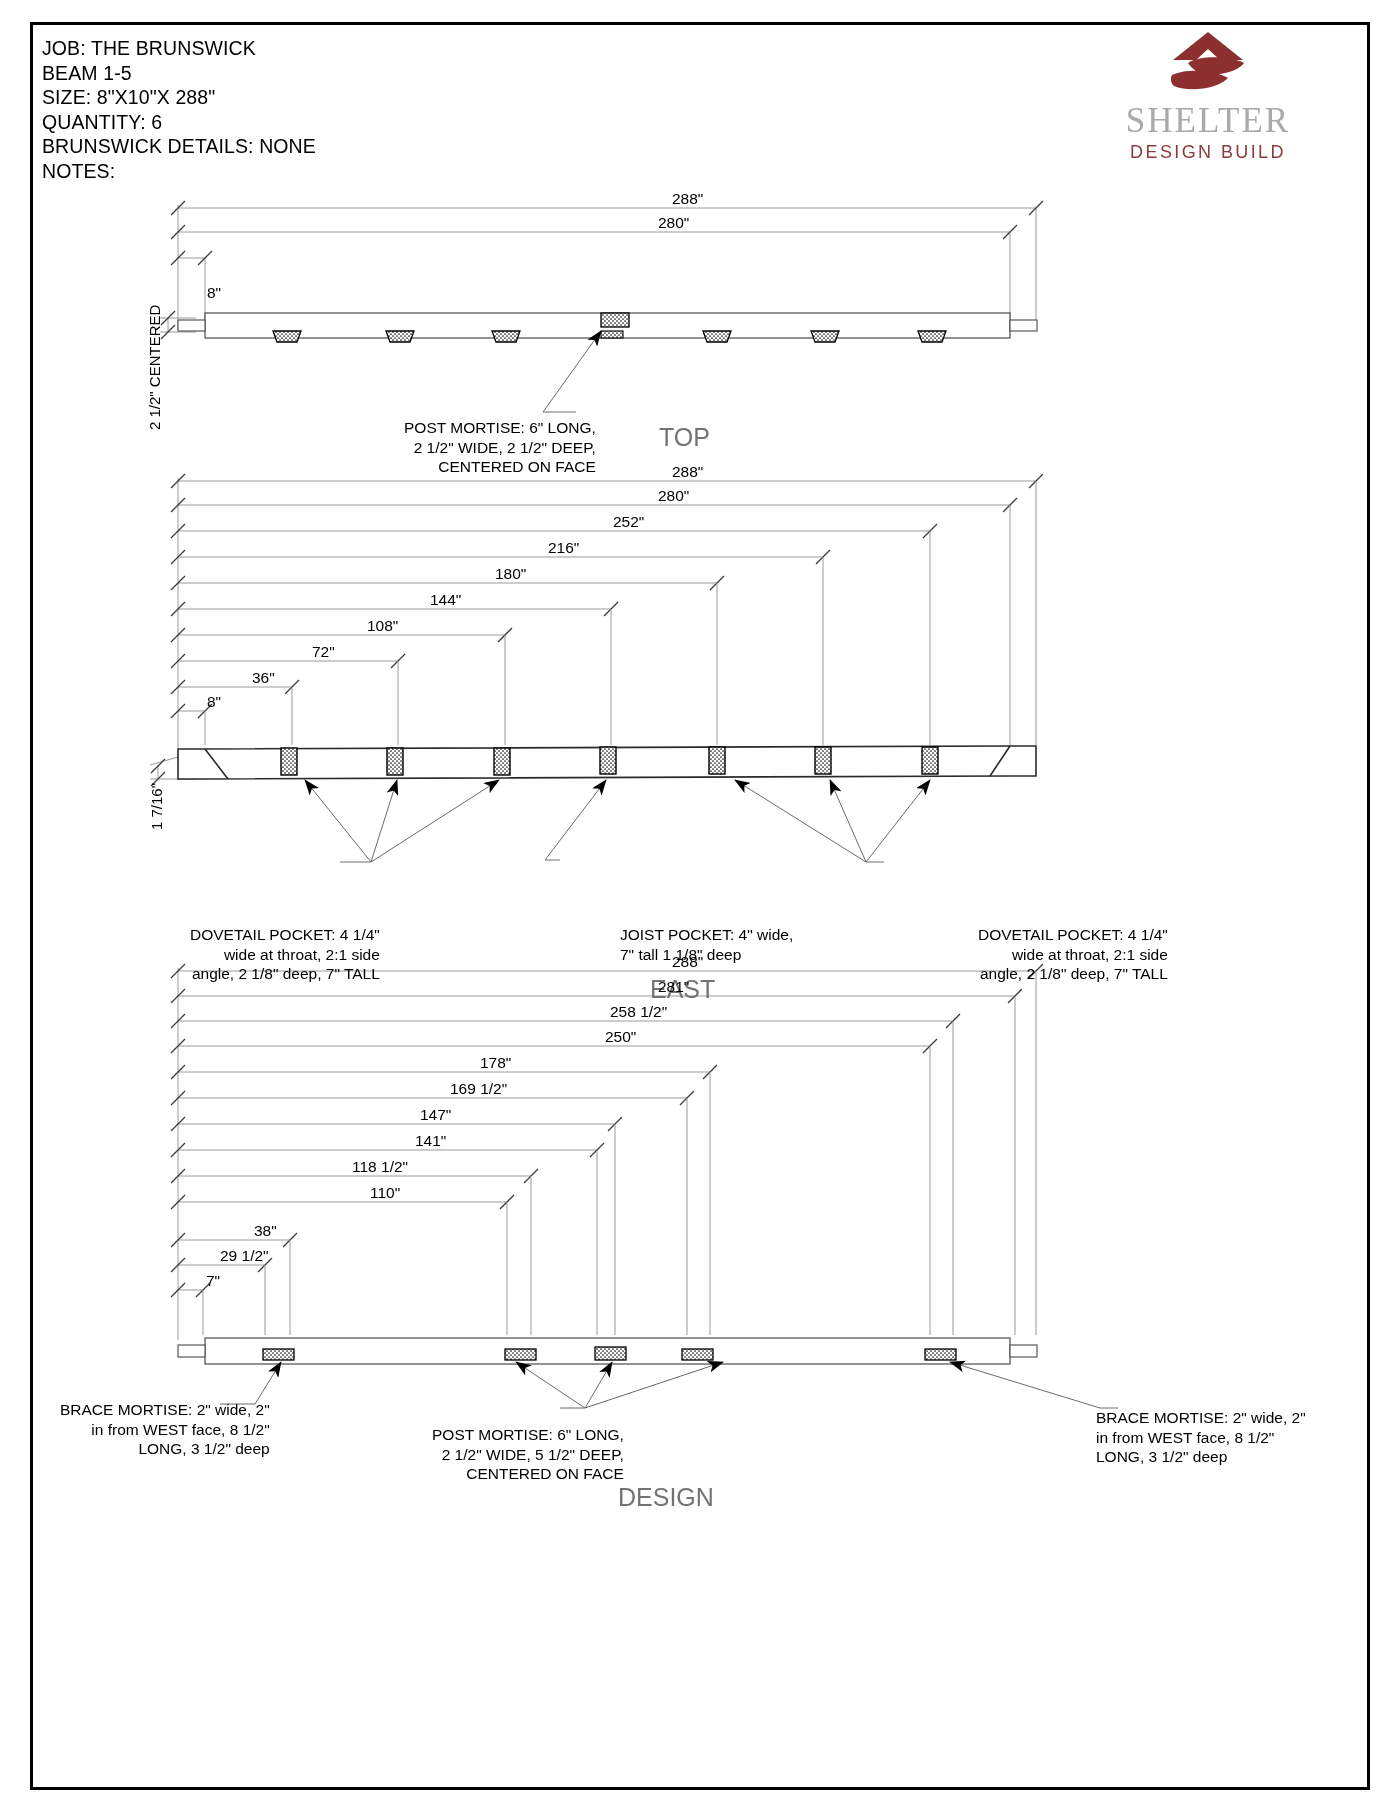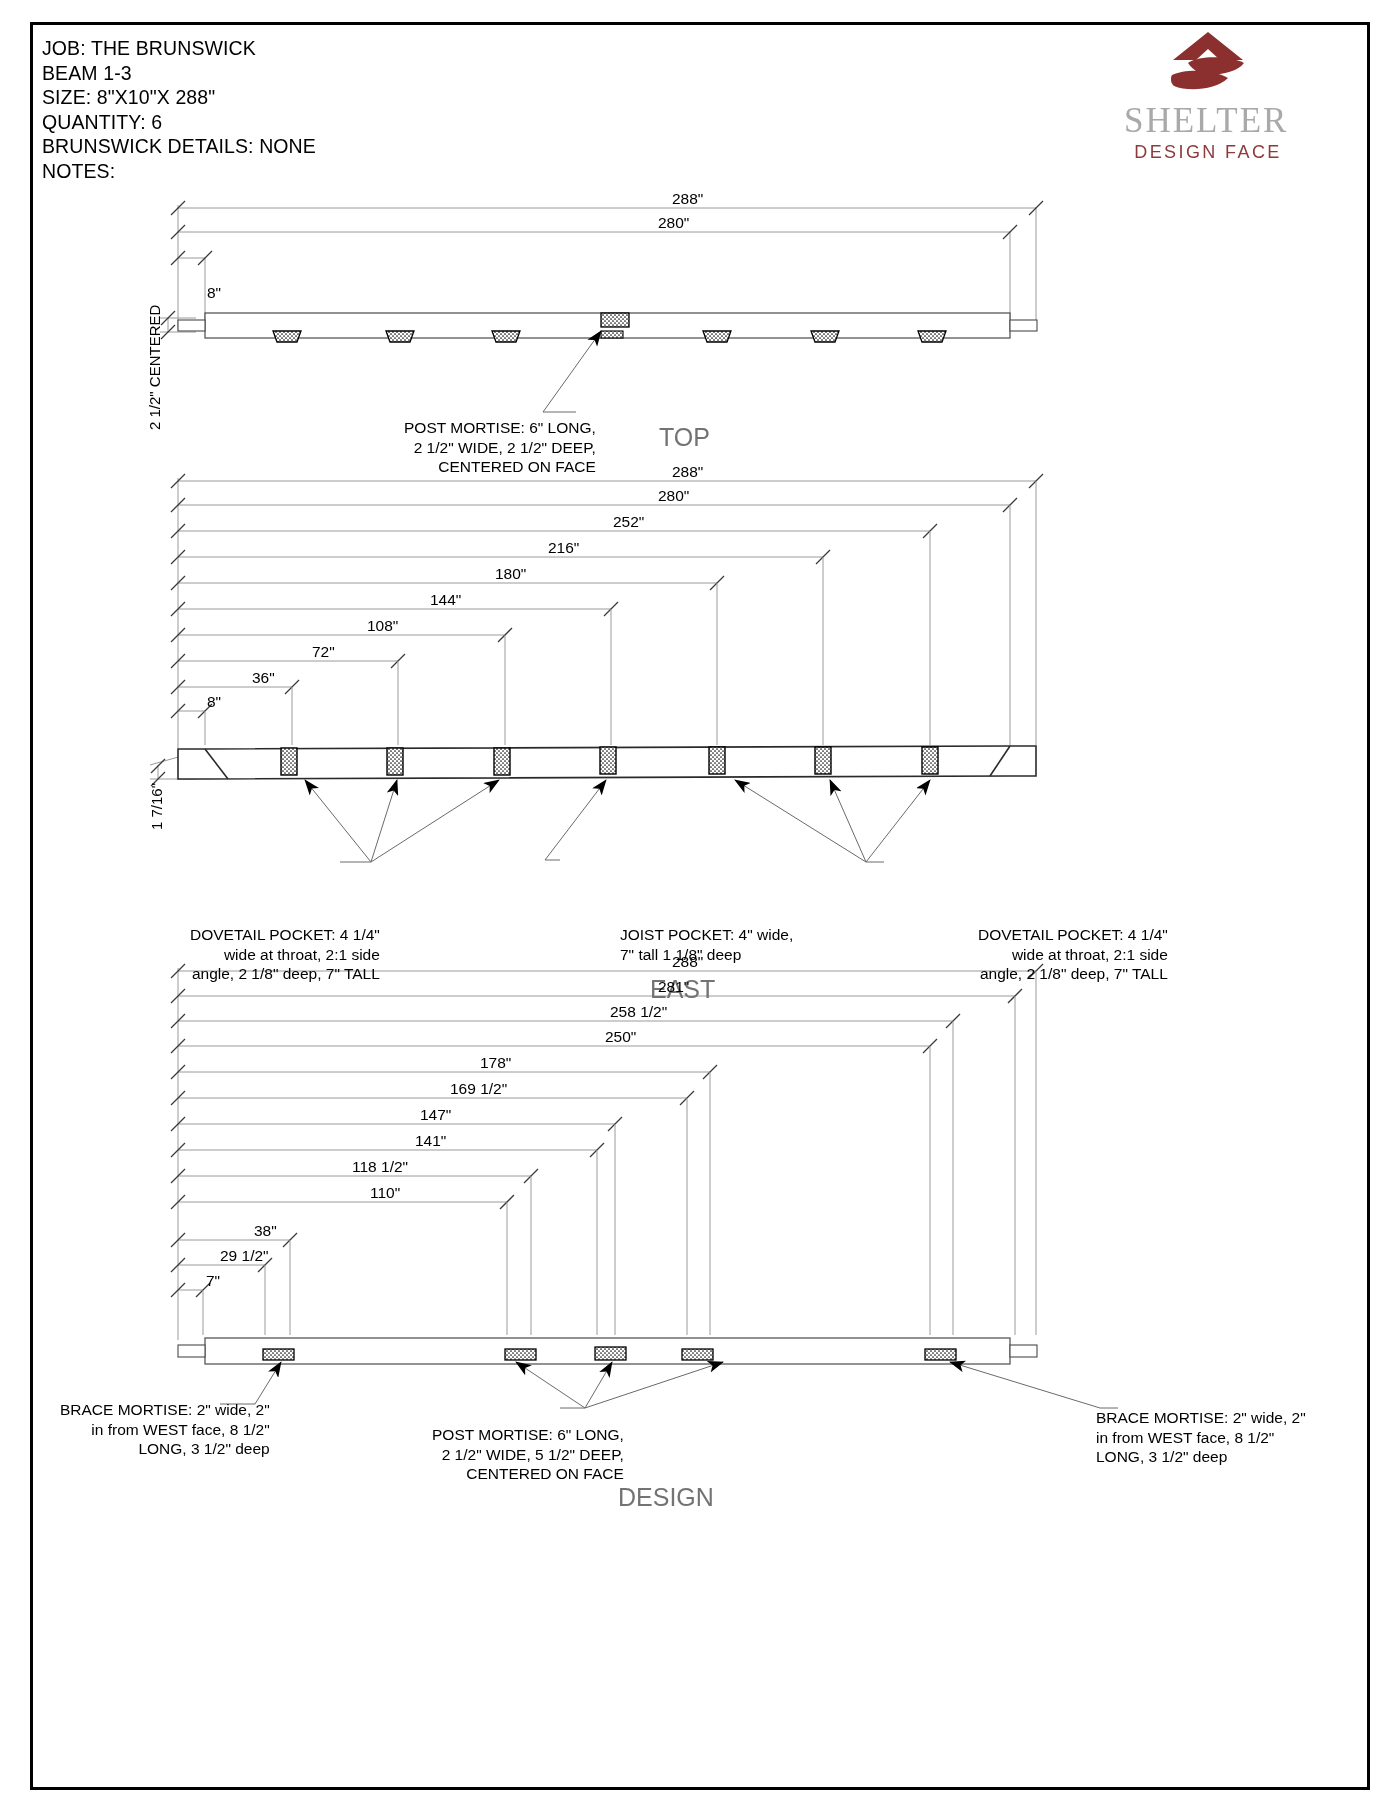--- a/index.html
+++ b/index.html
@@ -18,21 +18,21 @@
   #titleblock{
     position:absolute;left:42px;top:36px;
     font-size:19.5px;line-height:24.5px;color:#000;
     letter-spacing:.1px;white-space:nowrap;
   }
   #titleblock div{height:24.5px;}
   
   #logo{position:absolute;left:1108px;top:30px;width:200px;height:140px;}
   #logo .mark{position:absolute;left:50px;top:0;width:100px;height:72px;}
   #logo .wordmark{
-    position:absolute;left:16px;top:72px;width:200px;text-align:left;
+    position:absolute;left:0;top:72px;width:200px;text-align:center;
     font-family:"Liberation Serif", serif;font-size:35px;letter-spacing:2px;
     color:#a9a9a9;line-height:38px;
   }
   #logo .tagline{
     position:absolute;left:0;top:112px;width:200px;text-align:center;
     font-size:18px;letter-spacing:2.4px;color:#8c3a3a;line-height:20px;
   }
   
   #draw{position:absolute;left:0;top:0;width:1400px;height:1812px;}
   .vlabel{
@@ -45,37 +45,37 @@
 </style>
 </head>
 <body>
 
 <div id="sheet">
 
   <div id="border"></div>
 
   <div id="titleblock">
     <div>JOB: THE BRUNSWICK</div>
-    <div>BEAM 1-3</div>
+    <div>BEAM 1-5</div>
     <div>SIZE: 8"X10"X 288"</div>
     <div>QUANTITY: 6</div>
     <div>BRUNSWICK DETAILS: NONE</div>
     <div>NOTES:</div>
   </div>
 
   <div id="logo">
     <div class="mark">
       <svg width="100" height="72" viewBox="0 0 100 72">
         <path d="M50 2 L85 30 L62 30 L50 19 L38 30 L15 30 Z" fill="#8c2f2f"></path>
         <path d="M30 33 C42 25, 72 26, 86 33 C78 44, 52 47, 40 42 C36 40, 32 36, 30 33 Z" fill="#8c2f2f"></path>
         <path d="M14 45 C28 38, 58 40, 70 48 C58 60, 30 62, 16 56 C13 54, 12 48, 14 45 Z" fill="#8c2f2f"></path>
       </svg>
     </div>
     <div class="wordmark">SHELTER</div>
-    <div class="tagline">DESIGN FACE</div>
+    <div class="tagline">DESIGN BUILD</div>
   </div>
 
   <svg id="draw" viewBox="0 0 1400 1812" xmlns="http://www.w3.org/2000/svg">
     <defs>
 
       <pattern id="stipple" width="4" height="4" patternUnits="userSpaceOnUse">
         <rect width="4" height="4" fill="#ffffff"></rect>
         <circle cx="1" cy="1" r="0.85" fill="#111"></circle>
         <circle cx="3" cy="3" r="0.85" fill="#111"></circle>
       </pattern>

